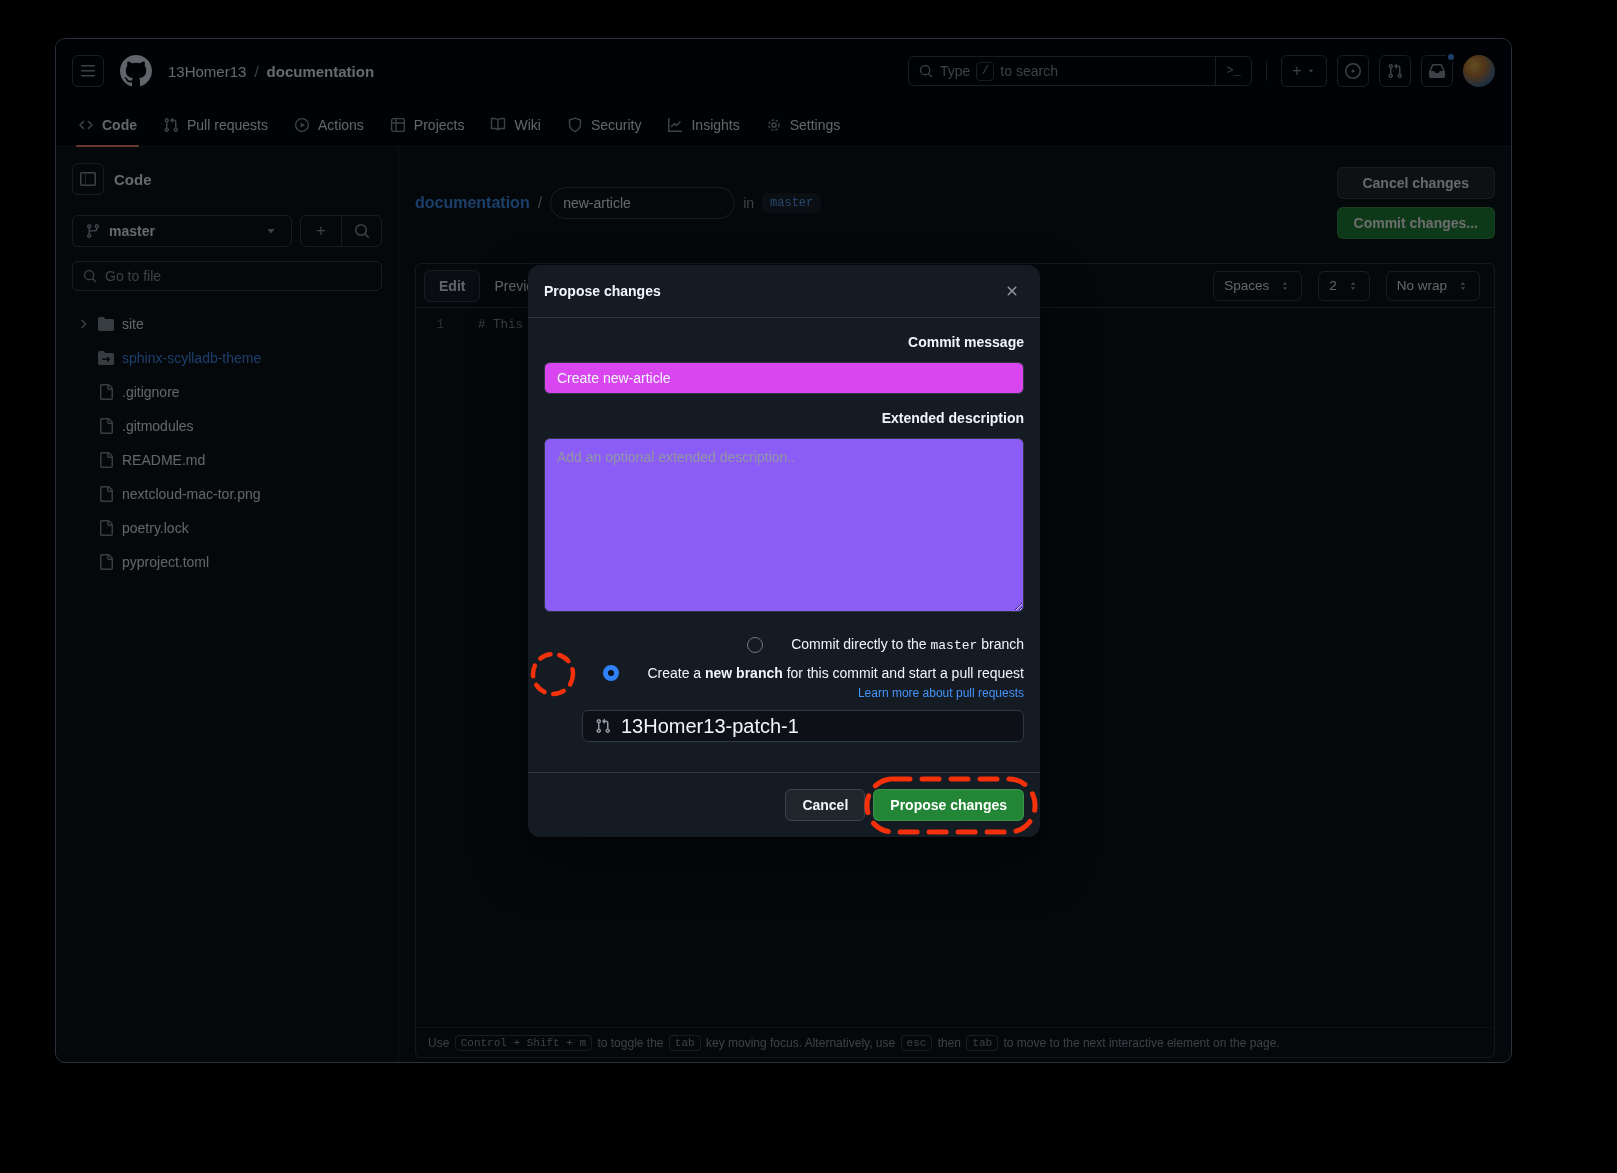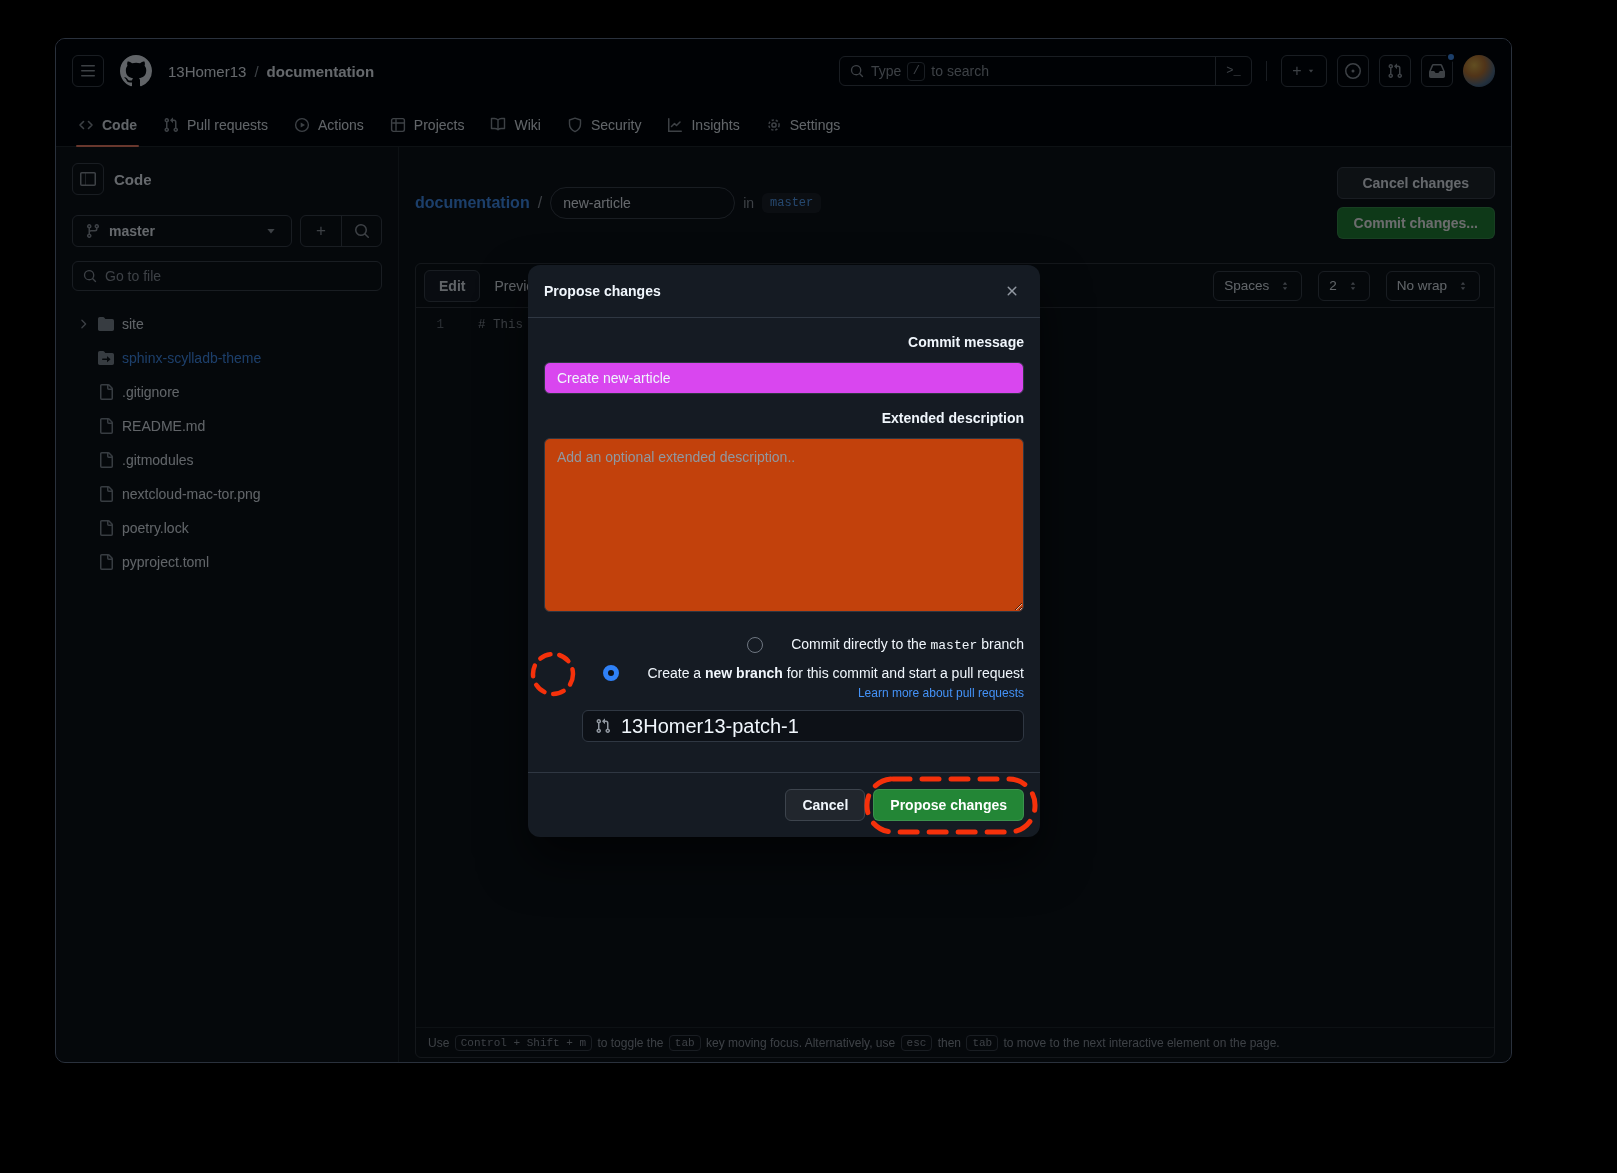--- a/index.html
+++ b/index.html
@@ -25,21 +25,21 @@
             padding:0 16px; background:#010409; }
   .nav-left { display:flex; align-items:center; gap:16px; }
   .icon-btn { width:32px; height:32px; border:1px solid #3d444d; border-radius:6px;
               display:flex; align-items:center; justify-content:center; color:#9198a1; background:transparent; position:relative; }
   .gh-logo { width:32px; height:32px; color:#e6edf3; }
   .gh-logo .oct { width:32px; height:32px; }
   .repo-crumb { display:flex; align-items:center; gap:8px; font-size:15px; color:#f0f6fc; }
   .repo-crumb .sep { color:#9198a1; }
   .repo-crumb .repo { font-weight:600; }
   .nav-right { display:flex; align-items:center; gap:10px; }
-  .searchbox { width:413px; height:30px; border:1px solid #3d444d; border-radius:6px;
+  .searchbox { width:344px; height:30px; border:1px solid #3d444d; border-radius:6px;
                display:flex; align-items:center; padding-left:10px; color:#9198a1; gap:7px; }
   .searchbox .ph { font-size:14px; white-space:pre; display:flex; align-items:center; gap:6px; }
   .slash-chip { width:18px; height:19px; border:1px solid #3d444d; border-radius:4px; font-size:12px;
                 display:inline-flex; align-items:center; justify-content:center; }
   .cmd-seg { margin-left:auto; height:100%; width:36px; border-left:1px solid #3d444d;
              display:flex; align-items:center; justify-content:center; font-size:12px; }
   .vdivider { width:1px; height:20px; background:#3d444d; margin:0 4px; }
   .plus-btn { width:46px; height:32px; border:1px solid #3d444d; border-radius:6px;
               display:flex; align-items:center; justify-content:center; gap:4px; color:#9198a1; font-size:16px; }
   .plus-btn .oct { width:10px; height:10px; }
@@ -124,21 +124,21 @@
   .modal-head { flex:none; display:flex; align-items:center; justify-content:space-between;
                 padding:14px 16px; border-bottom:1px solid #2f3742; }
   .modal-title { font-weight:700; font-size:14px; color:#f0f6fc; }
   .modal-close { width:24px; height:24px; display:flex; align-items:center; justify-content:center;
                  color:#9198a1; border-radius:6px; }
   .modal-body { flex:1; padding:16px; display:flex; flex-direction:column;align-items:flex-end; }
   .field-label { font-weight:700; font-size:14px; color:#f0f6fc; height:20px; }
   .text-input { margin-top:8px; height:32px; width:100%; background:#d946ef; border:1px solid #2f3742;
                 border-radius:6px; color:#f0f6fc; padding:0 12px; font-size:14px; font-family:inherit; }
   .field-label + .field-label, .lbl2 { margin-top:16px; }
-  .desc-area { margin-top:8px; height:174px; width:100%; background:#c2410c; border:1px solid #2f3742;
+  .desc-area { margin-top:8px; height:174px; width:100%; background:#8b5cf6; border:1px solid #2f3742;
                border-radius:6px; color:#f0f6fc; padding:10px 12px; font-size:14px; font-family:inherit;
                resize:vertical; }
   .desc-area::placeholder { color:#9198a1; }
   .radio-row { display:flex; align-items:center; gap:28px; white-space:pre; color:#f0f6fc; }
   .radio-row.first { margin-top:24px; }
   .radio-row.second { margin-top:12px; }
   .radio { width:16px; height:16px; border-radius:50%; border:1px solid #6e7681; flex:none; background:transparent; }
   .radio.checked { border:5px solid #2f81f7; background:#0d1117; }
   .inline-code { font-family:"Liberation Mono","DejaVu Sans Mono",monospace; font-size:13px; }
   .learn-link { margin:5px 0 0 26px; font-size:12px; color:#4493f8; }
@@ -409,30 +409,30 @@
             </span>
           <span class="fname">.gitignore</span>
         </div>
         <div class="tree-row">
           <span class="chev"></span>
           <span class="ficon">
               <svg class="oct">
                 <use href="#i-file"></use>
               </svg>
             </span>
+          <span class="fname">.gitmodules</span>
+        </div>
+        <div class="tree-row">
+          <span class="chev"></span>
+          <span class="ficon">
+              <svg class="oct">
+                <use href="#i-file"></use>
+              </svg>
+            </span>
           <span class="fname">README.md</span>
-        </div>
-        <div class="tree-row">
-          <span class="chev"></span>
-          <span class="ficon">
-              <svg class="oct">
-                <use href="#i-file"></use>
-              </svg>
-            </span>
-          <span class="fname">.gitmodules</span>
         </div>
         <div class="tree-row">
           <span class="chev"></span>
           <span class="ficon">
               <svg class="oct">
                 <use href="#i-file"></use>
               </svg>
             </span>
           <span class="fname">nextcloud-mac-tor.png</span>
         </div>

